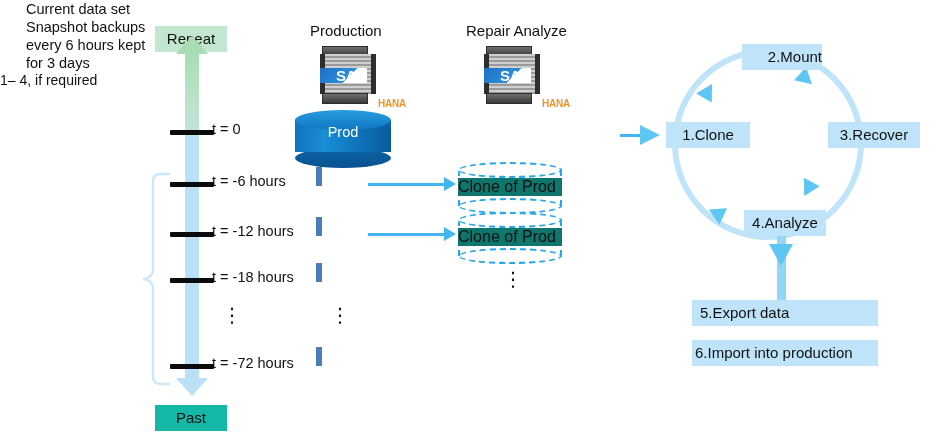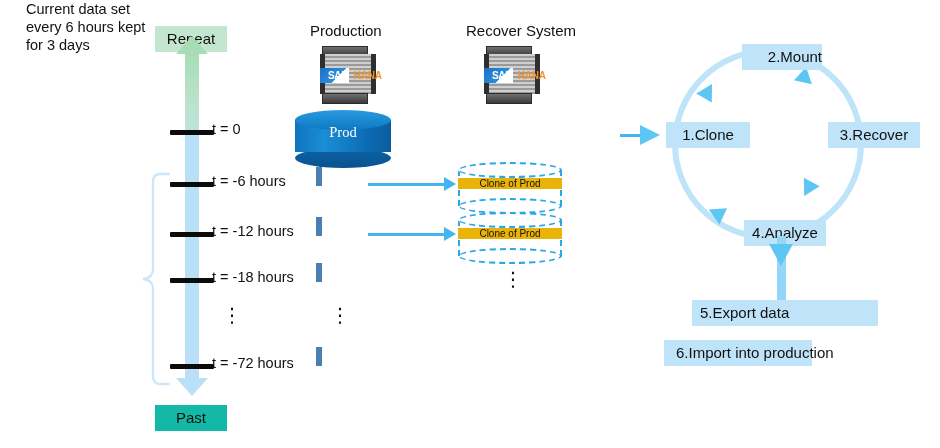--- a/index.html
+++ b/index.html
@@ -36,45 +36,45 @@
   .server{position:absolute;width:48px;height:56px;}
   .srv-top,.srv-bot{position:absolute;left:2px;width:44px;height:9px;
      background:linear-gradient(180deg,#6f6f6f,#3a3a3a);border:1px solid #2b2b2b;}
   .srv-top{top:0;}
   .srv-bot{top:47px;}
   .srv-body{position:absolute;left:0;top:8px;width:46px;height:40px;
      border-left:5px solid #2e2e2e;border-right:5px solid #2e2e2e;
      background:repeating-linear-gradient(180deg,#cfcfcf 0 2px,#9a9a9a 2px 4px);}
   .sap-logo{position:absolute;left:0px;top:22px;width:48px;height:15px;display:flex;align-items:stretch;}
   .sap-blue{background:linear-gradient(135deg,#1f6fc4 0%,#2a8fdc 60%,#ffffff 60%,#ffffff 100%);
-     color:#fff;font-weight:bold;font-size:10px;line-height:15px;padding:0 1px 0 8px;letter-spacing:-0.3px;}
-  .sap-hana{color:#f0922b;font-weight:bold;font-size:10px;line-height:15px;padding-left:5px;letter-spacing:-0.2px;}
+     color:#fff;font-weight:bold;font-size:15px;line-height:15px;padding:0 1px 0 16px;letter-spacing:-0.3px;}
+  .sap-hana{color:#f0922b;font-weight:bold;font-size:10px;line-height:15px;padding-left:11px;letter-spacing:-0.2px;margin-top:28px;}
 
   .sys-label{position:absolute;font-size:15px;color:#111;white-space:pre;}
 
   
-  .cyl{position:absolute;font-family:Liberation Serif, serif;}
+  .cyl{position:absolute;}
   .cyl-body{position:absolute;left:0;top:10px;width:100%;height:32px;
      background:linear-gradient(90deg,#0f73bd 0%,#1a8ed6 30%,#0c6cb4 75%,#0a5d9c 100%);}
   .cyl-top{position:absolute;left:0;top:0;width:100%;height:20px;border-radius:50%;
      background:linear-gradient(180deg,#2a9ade,#0d79c4);}
   .cyl-bot{position:absolute;left:0;bottom:-10px;width:100%;height:20px;border-radius:50%;
      background:linear-gradient(180deg,#0b63a6,#0a5290);}
   .cyl-label{position:absolute;left:0;top:14px;width:100%;text-align:center;
      color:#fff;font-size:14.5px;z-index:3;}
 
   
   .dcyl{position:absolute;width:104px;height:52px;}
   .dcyl-body{position:absolute;left:0;top:8px;width:100%;height:36px;
      border-left:2px dashed #29a8e8;border-right:2px dashed #29a8e8;box-sizing:border-box;}
   .dcyl-top{position:absolute;left:0;top:0;width:100%;height:16px;border-radius:50%;
      border:2px dashed #29a8e8;box-sizing:border-box;background:#fff;}
   .dcyl-bot{position:absolute;left:0;bottom:0;width:100%;height:16px;border-radius:50%;
      border:2px dashed #29a8e8;box-sizing:border-box;}
-  .dcyl-lab{position:absolute;left:0;top:16px;width:100%;text-align:center;font-size:10px;color:#111;z-index:4;background:#eab308;}
+  .dcyl-lab{position:absolute;left:0;top:16px;width:100%;font-size:16px;color:#111;z-index:4;background:#0f766e;}
 
   
   .snap{position:absolute;width:40px;height:34px;}
   .s1{left:0;top:5px;width:13px;height:26px;background:#d8ecfb;border:1.5px solid #4a7fb5;}
   .s2{left:8px;top:3px;width:13px;height:29px;background:#bfe0f7;border:1.5px solid #4a7fb5;}
   .s3{left:16px;top:0px;width:24px;height:33px;background:#61c4f2;border:1.5px solid #4a7fb5;}
 
   
   .harrow-line{position:absolute;height:3px;background:#43b6ef;}
   .harrow-head{position:absolute;width:0;height:0;
@@ -121,20 +121,21 @@
   <div class="vdots" style="left:222px;top:308px;width:14px;font-size:20px;line-height:14px;letter-spacing:0;">⋮</div>
 
   <div class="brace">
     <svg width="30" height="214" viewBox="0 0 30 214" fill="none" xmlns="http://www.w3.org/2000/svg">
       <path d="M29 2 H20 Q13 2 13 10 V97 Q13 106 3 107 Q13 108 13 117 V204 Q13 212 20 212 H29" stroke="#cbe8fa" stroke-width="2.4" fill="none" stroke-linecap="round"></path>
     </svg>
   </div>
 
   <div class="txt" style="left:20px;top:129px;">Current data set</div>
 
+  <div class="txt" style="left:20px;top:218px;">Snapshot backups</div>
   <div class="txt" style="left:20px;top:236px;">every 6 hours kept</div>
   <div class="txt" style="left:20px;top:254px;">for 3 days</div>
 
   <div class="sys-label" style="left:310px;top:22px;">Production</div>
 
   <div class="server" style="left:320px;top:46px;">
     <div class="srv-top"></div>
     <div class="srv-body"></div>
     <div class="srv-bot"></div>
     <div class="sap-logo">
@@ -165,21 +166,21 @@
     <span class="s2"></span>
     <span class="s3"></span>
   </div>
   <div class="snap" style="left:316px;top:348px;">
     <span class="s1"></span>
     <span class="s2"></span>
     <span class="s3"></span>
   </div>
   <div class="vdots" style="left:330px;top:308px;width:14px;font-size:20px;line-height:14px;">⋮</div>
 
-  <div class="sys-label" style="left:466px;top:22px;">Recover System</div>
+  <div class="sys-label" style="left:466px;top:22px;">Repair Analyze</div>
 
   <div class="server" style="left:484px;top:46px;">
     <div class="srv-top"></div>
     <div class="srv-body"></div>
     <div class="srv-bot"></div>
     <div class="sap-logo">
       <span class="sap-blue">SAP</span>
       <span class="sap-hana">HANA</span>
     </div>
   </div>
@@ -212,22 +213,23 @@
   <div class="tri" style="left:800px;top:180px;border-left:16px solid #5ec6f2;border-top:9px solid transparent;border-bottom:9px solid transparent;transform:rotate(118deg);"></div>
   <div class="tri" style="left:708px;top:204px;border-left:16px solid #5ec6f2;border-top:9px solid transparent;border-bottom:9px solid transparent;transform:rotate(205deg);"></div>
   <div class="tri" style="left:700px;top:82px;border-left:16px solid #5ec6f2;border-top:9px solid transparent;border-bottom:9px solid transparent;transform:rotate(300deg);"></div>
 
   <div class="harrow-line" style="left:620px;top:134px;width:28px;"></div>
   <div class="harrow-head" style="left:640px;top:125px;border-top:10px solid transparent;border-bottom:10px solid transparent;border-left:20px solid #5ec6f2;"></div>
 
   <div class="cbox" style="left:666px;top:122px;width:84px;">1.Clone</div>
   <div class="cbox" style="left:742px;top:44px;width:80px;text-align:right;">2.Mount</div>
   <div class="cbox" style="left:828px;top:122px;width:92px;">3.Recover</div>
-  <div class="cbox" style="left:744px;top:220px;width:82px;">4.Analyze</div>
-
+  <div class="cbox" style="left:744px;top:210px;width:82px;">4.Analyze</div>
+
+  <div class="txt-sm" style="left:620px;top:225px;">1– 4, if required</div>
 
   <div class="vline" style="left:777px;top:236px;width:9px;height:70px;"></div>
   <div class="tri" style="left:769px;top:244px;border-left:12px solid transparent;border-right:12px solid transparent;border-top:22px solid #5ec6f2;"></div>
 
   <div class="cbox" style="left:692px;top:300px;width:186px;text-align:left;padding-left:8px;box-sizing:border-box;">5.Export data</div>
-  <div class="cbox" style="left:664px;top:340px;width:148px;text-align:left;padding-left:12px;box-sizing:border-box;">6.Import into production</div>
+  <div class="cbox" style="left:692px;top:340px;width:186px;text-align:left;padding-left:3px;box-sizing:border-box;">6.Import into production</div>
 
 </div>
 
 </body></html>

